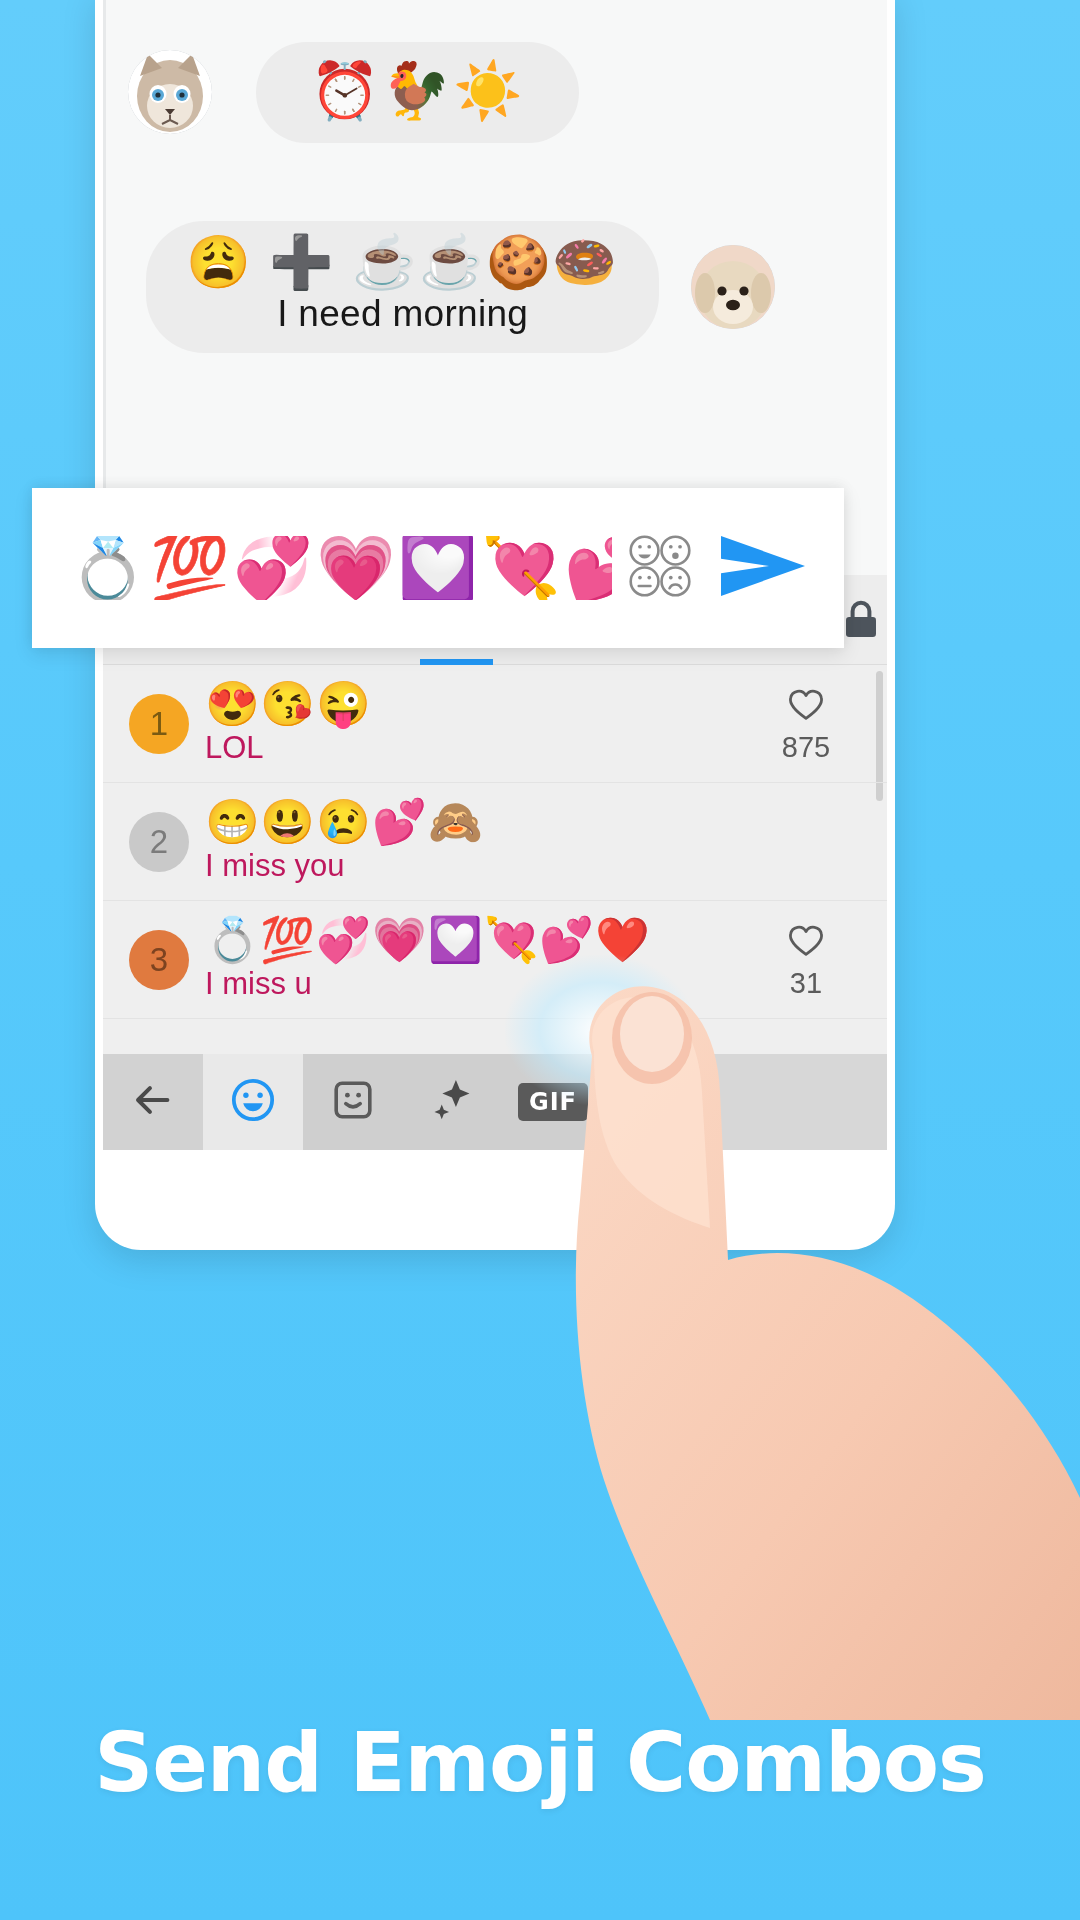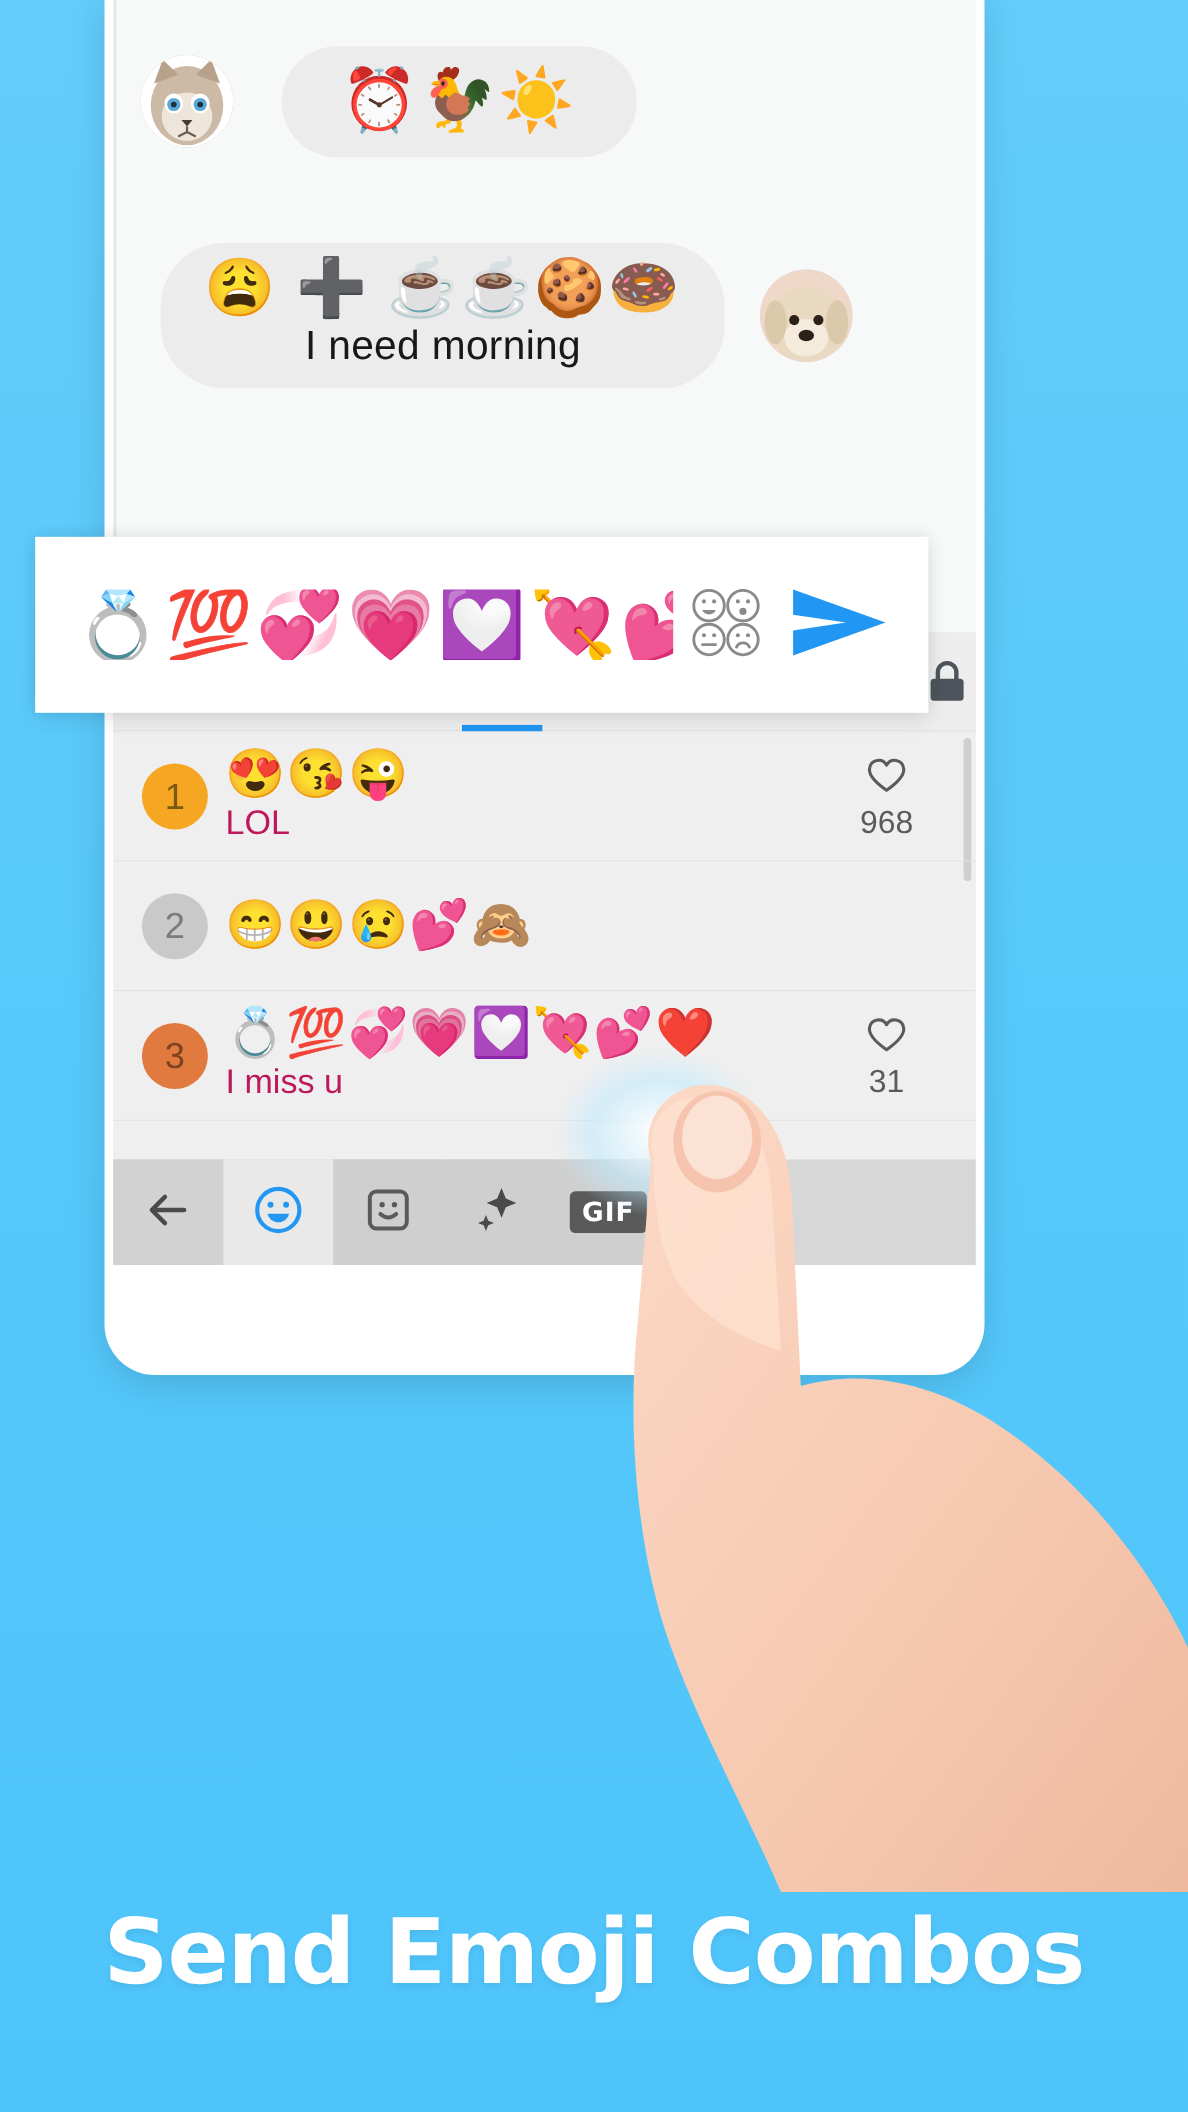--- a/index.html
+++ b/index.html
@@ -137,21 +137,21 @@
   
   #hand{ position:absolute; left:560px; top:960px; width:560px; height:760px; z-index:60; pointer-events:none; }
   #glow{
     position:absolute; left:505px; top:955px; width:190px; height:150px; z-index:50;
     background:radial-gradient(ellipse at center, rgba(255,255,255,.95) 0%, rgba(190,235,255,.55) 45%, rgba(190,235,255,0) 72%);
     pointer-events:none;
   }
 
   
   #headline{
-    position:absolute; left:0; right:0; bottom:97px; text-align:center;
+    position:absolute; left:0; right:0; bottom:110px; text-align:center;
     color:#ffffff; font-size:82px; font-weight:bold; letter-spacing:-1px;
     font-family:"DejaVu Sans", sans-serif;
     text-shadow:0 2px 6px rgba(0,0,0,.07);
     z-index:70;
   }
 </style>
 </head>
 <body>
 
 <div id="phone">
@@ -310,28 +310,29 @@
           <div class="combo">
             <div class="ce">😍😘😜</div>
             <div class="cl">LOL</div>
           </div>
           <div class="like">
             <span>
               <svg width="42" height="42" viewBox="0 0 24 24" fill="none" stroke="#5b5b5b" stroke-width="1.6">
                 <path d="M12 20.2 C4.5 15 2.6 11.3 3.2 8.6 A4.7 4.7 0 0 1 12 7.2 A4.7 4.7 0 0 1 20.8 8.6 C21.4 11.3 19.5 15 12 20.2 Z" stroke-linejoin="round"></path>
               </svg>
             </span>
-            <span class="cnt">968</span>
+            <span class="cnt">875</span>
           </div>
         </div>
 
         <div class="row">
           <div class="rank silver">2</div>
           <div class="combo">
             <div class="ce">😁😃😢💕🙈</div>
+            <div class="cl">I miss you</div>
           </div>
         </div>
 
         <div class="row">
           <div class="rank bronze">3</div>
           <div class="combo">
             <div class="ce">💍💯💞💗💟💘💕❤️</div>
             <div class="cl">I miss u</div>
           </div>
           <div class="like">

